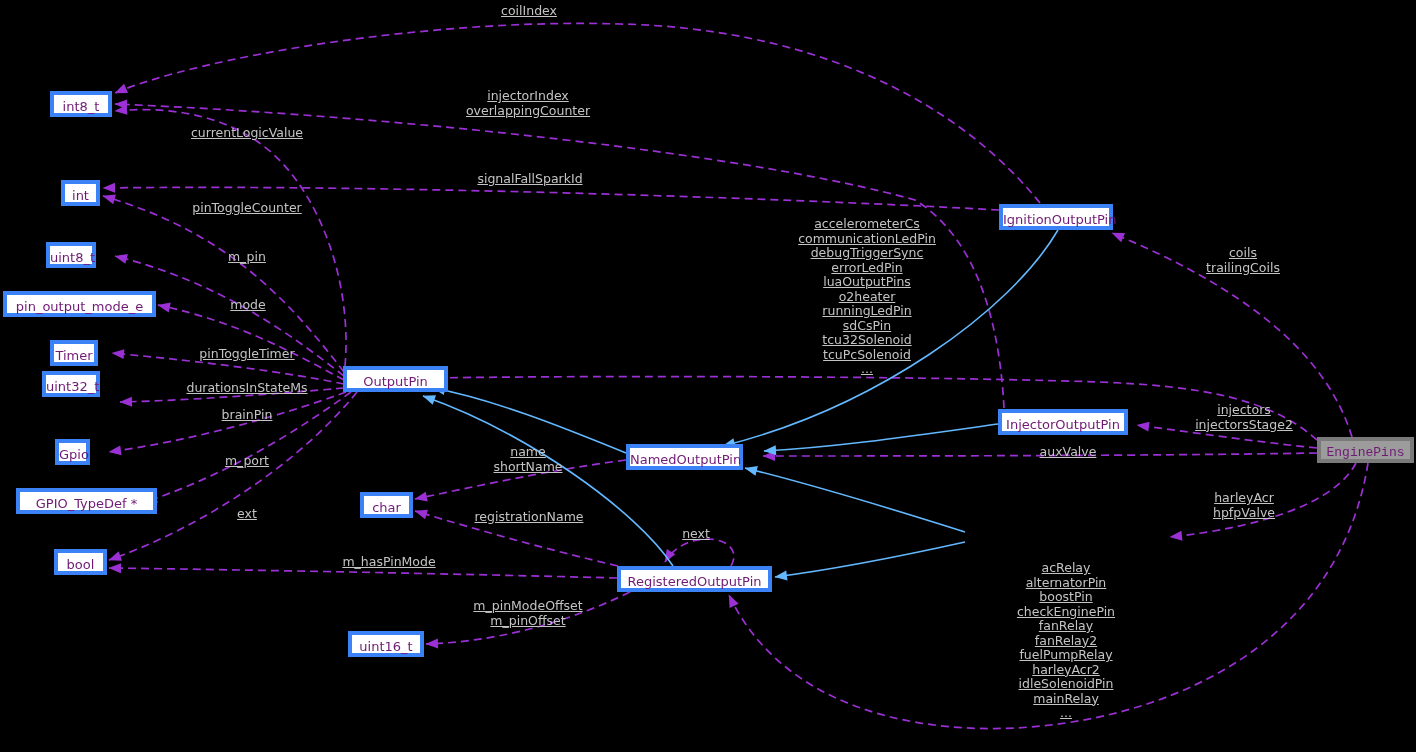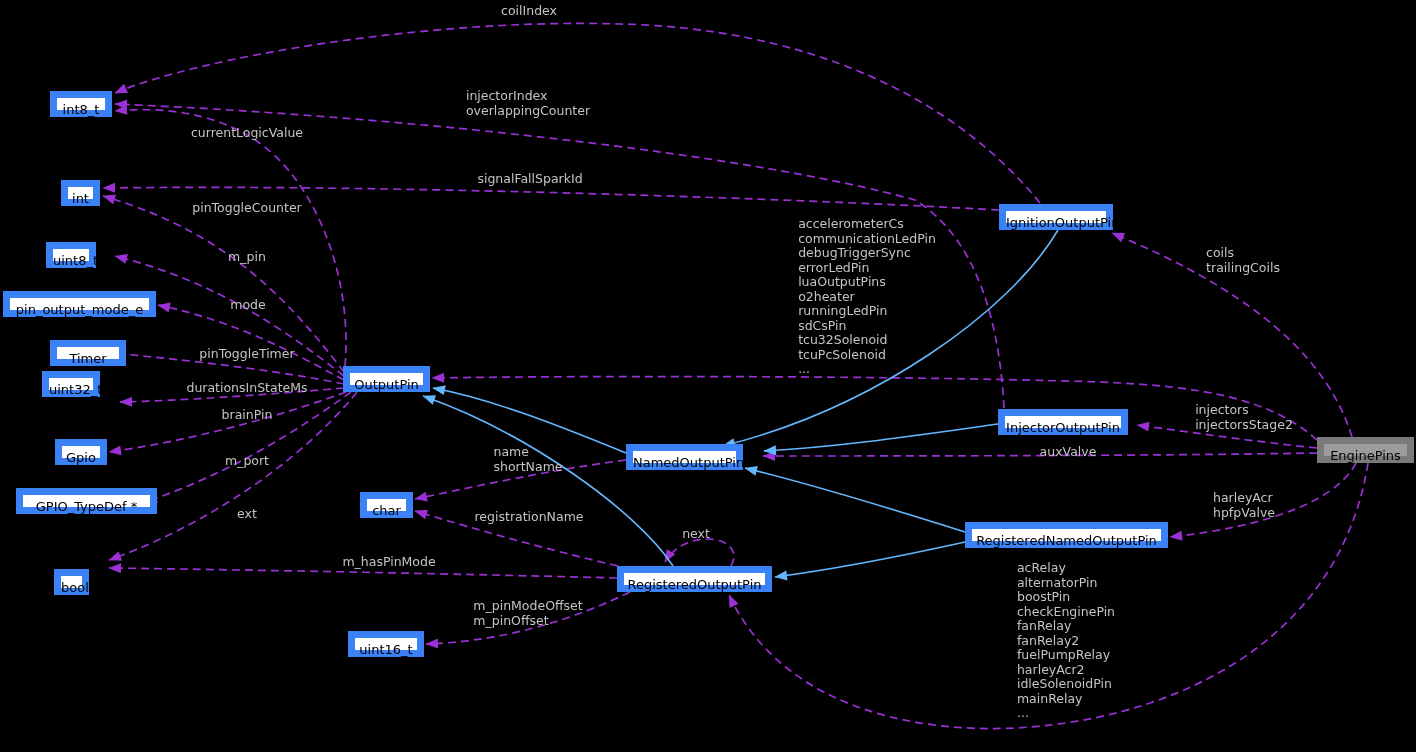--- a/index.html
+++ b/index.html
@@ -5,29 +5,29 @@
   html,body { margin:0; padding:0; background:#000; }
   #canvas {
     position:relative; width:1416px; height:752px; background:#000;
     overflow:hidden; font-family:"DejaVu Sans","Liberation Sans",sans-serif;
   }
   #edges { position:absolute; left:0; top:0; width:1416px; height:752px; }
   .pe { fill:none; stroke:#9b30d5; stroke-width:1.7; stroke-dasharray:8 5; }
   .ie { fill:none; stroke:#63b8ff; stroke-width:1.6; }
   .node {
     position:absolute; box-sizing:border-box; height:26px;
-    background:#ffffff; border:7px solid #3b82f6; color:#000000;
+    background:#ffffff; border:4px solid #3b82f6; color:#701a75;
     font-size:13px; line-height:24px; text-align:center;
     white-space:nowrap; cursor:pointer;
   }
-  .node.hl { background:#9c9c9c; border-color:#7a7a7a; }
+  .node.hl { background:#9c9c9c; border-color:#7a7a7a;font-family:Liberation Mono, monospace; }
   .elabel {
     position:absolute; transform:translateX(-50%);
     color:#c4c4c4; font-size:12.5px; line-height:14.5px;
-    text-align:left; white-space:pre-line; pointer-events:none;
+    text-align:center; white-space:pre-line; pointer-events:none;text-decoration:underline;
   }
 </style>
 </head>
 <body>
 
 <div id="canvas">
 
   <svg id="edges" width="1416" height="752" viewBox="0 0 1416 752">
     <defs>
       <marker id="arrow-p" markerUnits="userSpaceOnUse" markerWidth="14" markerHeight="11" refX="12.5" refY="5.5" orient="auto">
@@ -117,28 +117,27 @@
 fuelPumpRelay
 harleyAcr2
 idleSolenoidPin
 mainRelay
 ...</div>
 
   <div class="node" style="left:50px;top:91px;width:62px">int8_t</div>
   <div class="node" style="left:61px;top:180px;width:39px">int</div>
   <div class="node" style="left:46px;top:242px;width:50px">uint8_t</div>
   <div class="node" style="left:3px;top:291px;width:153px">pin_output_mode_e</div>
-  <div class="node" style="left:50px;top:340px;width:76px">Timer</div>
+  <div class="node" style="left:50px;top:340px;width:48px">Timer</div>
   <div class="node" style="left:42px;top:371px;width:58px">uint32_t</div>
-  <div class="node" style="left:55px;top:439px;width:52px">Gpio</div>
+  <div class="node" style="left:55px;top:439px;width:35px">Gpio</div>
   <div class="node" style="left:16px;top:488px;width:141px">GPIO_TypeDef *</div>
-  <div class="node" style="left:54px;top:569px;width:35px">bool</div>
+  <div class="node" style="left:54px;top:549px;width:53px">bool</div>
   <div class="node" style="left:348px;top:631px;width:76px">uint16_t</div>
-  <div class="node" style="left:343px;top:366px;width:87px">OutputPin</div>
+  <div class="node" style="left:343px;top:366px;width:105px">OutputPin</div>
   <div class="node" style="left:360px;top:492px;width:53px">char</div>
   <div class="node" style="left:626px;top:444px;width:117px">NamedOutputPin</div>
   <div class="node" style="left:617px;top:566px;width:155px">RegisteredOutputPin</div>
   <div class="node" style="left:999px;top:204px;width:114px">IgnitionOutputPin</div>
   <div class="node" style="left:998px;top:409px;width:130px">InjectorOutputPin</div>
-  <div class="node" style="left:965px;top:522px;width:203px">RegisteredNamedOutputPin</div>
   <div class="node hl" style="left:1317px;top:437px;width:97px">EnginePins</div>
 
 </div>
 
 </body></html>

